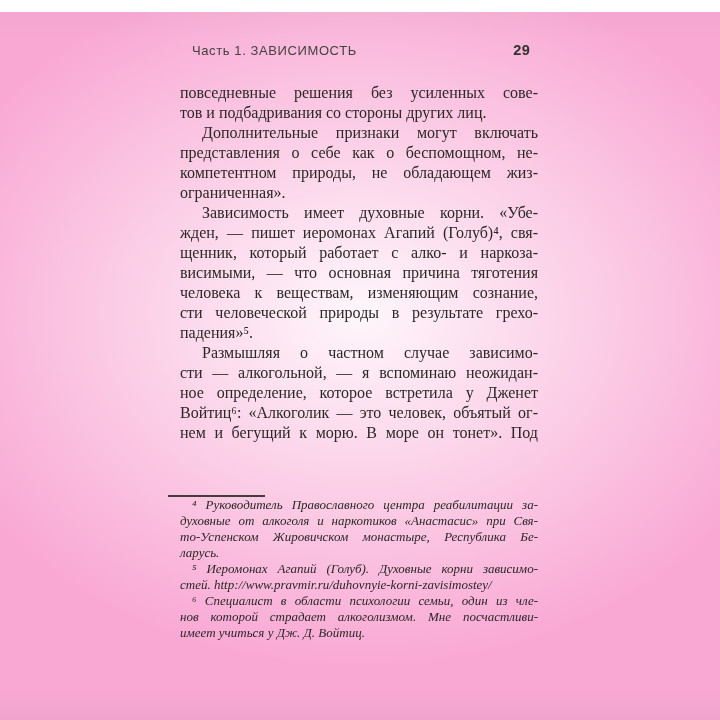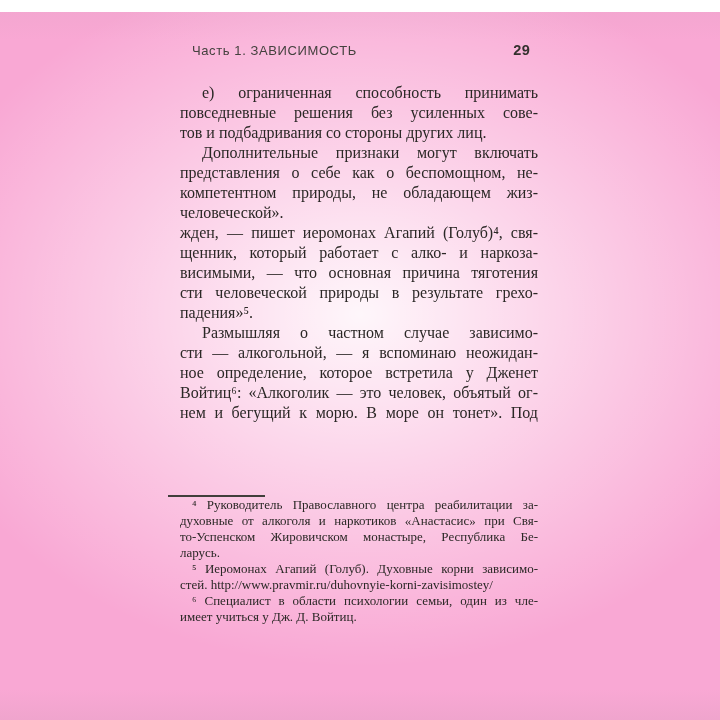--- a/index.html
+++ b/index.html
@@ -73,65 +73,68 @@
   }
 
   .footnotes {
     position: absolute;
     left: 180px;
     top: 485px;
     width: 358px;
     font-size: 13px;
     line-height: 16px;
     color: #2b2826;
+    font-style: italic;
   }
   .fn-line {
     text-align: justify;
     text-align-last: justify;
     text-justify: inter-word;
   }
   .fn-line.fn-first { text-indent: 12px; }
   .fn-line.fn-end { text-align-last: left; }
 </style>
 </head>
 <body>
 
 <div class="canvas">
 
   <div class="runhead">
     <span class="title">Часть 1. ЗАВИСИМОСТЬ</span>
     <span class="pagenum">29</span>
   </div>
 
   <div class="bodytext">
-    <div class="line indent">е) ограниченная способность принимать</div>
     <div class="line">повседневные решения без усиленных сове-</div>
     <div class="line para-end">тов и подбадривания со стороны других лиц.</div>
     <div class="line indent">Дополнительные признаки могут включать</div>
     <div class="line">представления о себе как о беспомощном, не-</div>
     <div class="line">компетентном природы, не обладающем жиз-</div>
-    <div class="line para-end">человеческой».</div>
+    <div class="line para-end">ограниченная».</div>
+    <div class="line indent">Зависимость имеет духовные корни. «Убе-</div>
     <div class="line">жден, — пишет иеромонах Агапий (Голуб)⁴, свя-</div>
     <div class="line">щенник, который работает с алко- и наркоза-</div>
     <div class="line">висимыми, — что основная причина тяготения</div>
+    <div class="line">человека к веществам, изменяющим сознание,</div>
     <div class="line">сти человеческой природы в результате грехо-</div>
     <div class="line para-end">падения»⁵.</div>
     <div class="line indent">Размышляя о частном случае зависимо-</div>
     <div class="line">сти — алкогольной, — я вспоминаю неожидан-</div>
     <div class="line">ное определение, которое встретила у Дженет</div>
     <div class="line">Войтиц⁶: «Алкоголик — это человек, объятый ог-</div>
     <div class="line">нем и бегущий к морю. В море он тонет». Под</div>
   </div>
 
   <div class="fnrule"></div>
 
   <div class="footnotes">
     <div class="fn-line fn-first">⁴ Руководитель Православного центра реабилитации за-</div>
     <div class="fn-line">духовные от алкоголя и наркотиков «Анастасис» при Свя-</div>
     <div class="fn-line">то-Успенском Жировичском монастыре, Республика Бе-</div>
     <div class="fn-line fn-end">ларусь.</div>
     <div class="fn-line fn-first">⁵ Иеромонах Агапий (Голуб). Духовные корни зависимо-</div>
     <div class="fn-line fn-end">стей. http://www.pravmir.ru/duhovnyie-korni-zavisimostey/</div>
     <div class="fn-line fn-first">⁶ Специалист в области психологии семьи, один из чле-</div>
+    <div class="fn-line">нов которой страдает алкоголизмом. Мне посчастливи-</div>
     <div class="fn-line fn-end">имеет учиться у Дж. Д. Войтиц.</div>
   </div>
 
 </div>
 
 </body></html>

